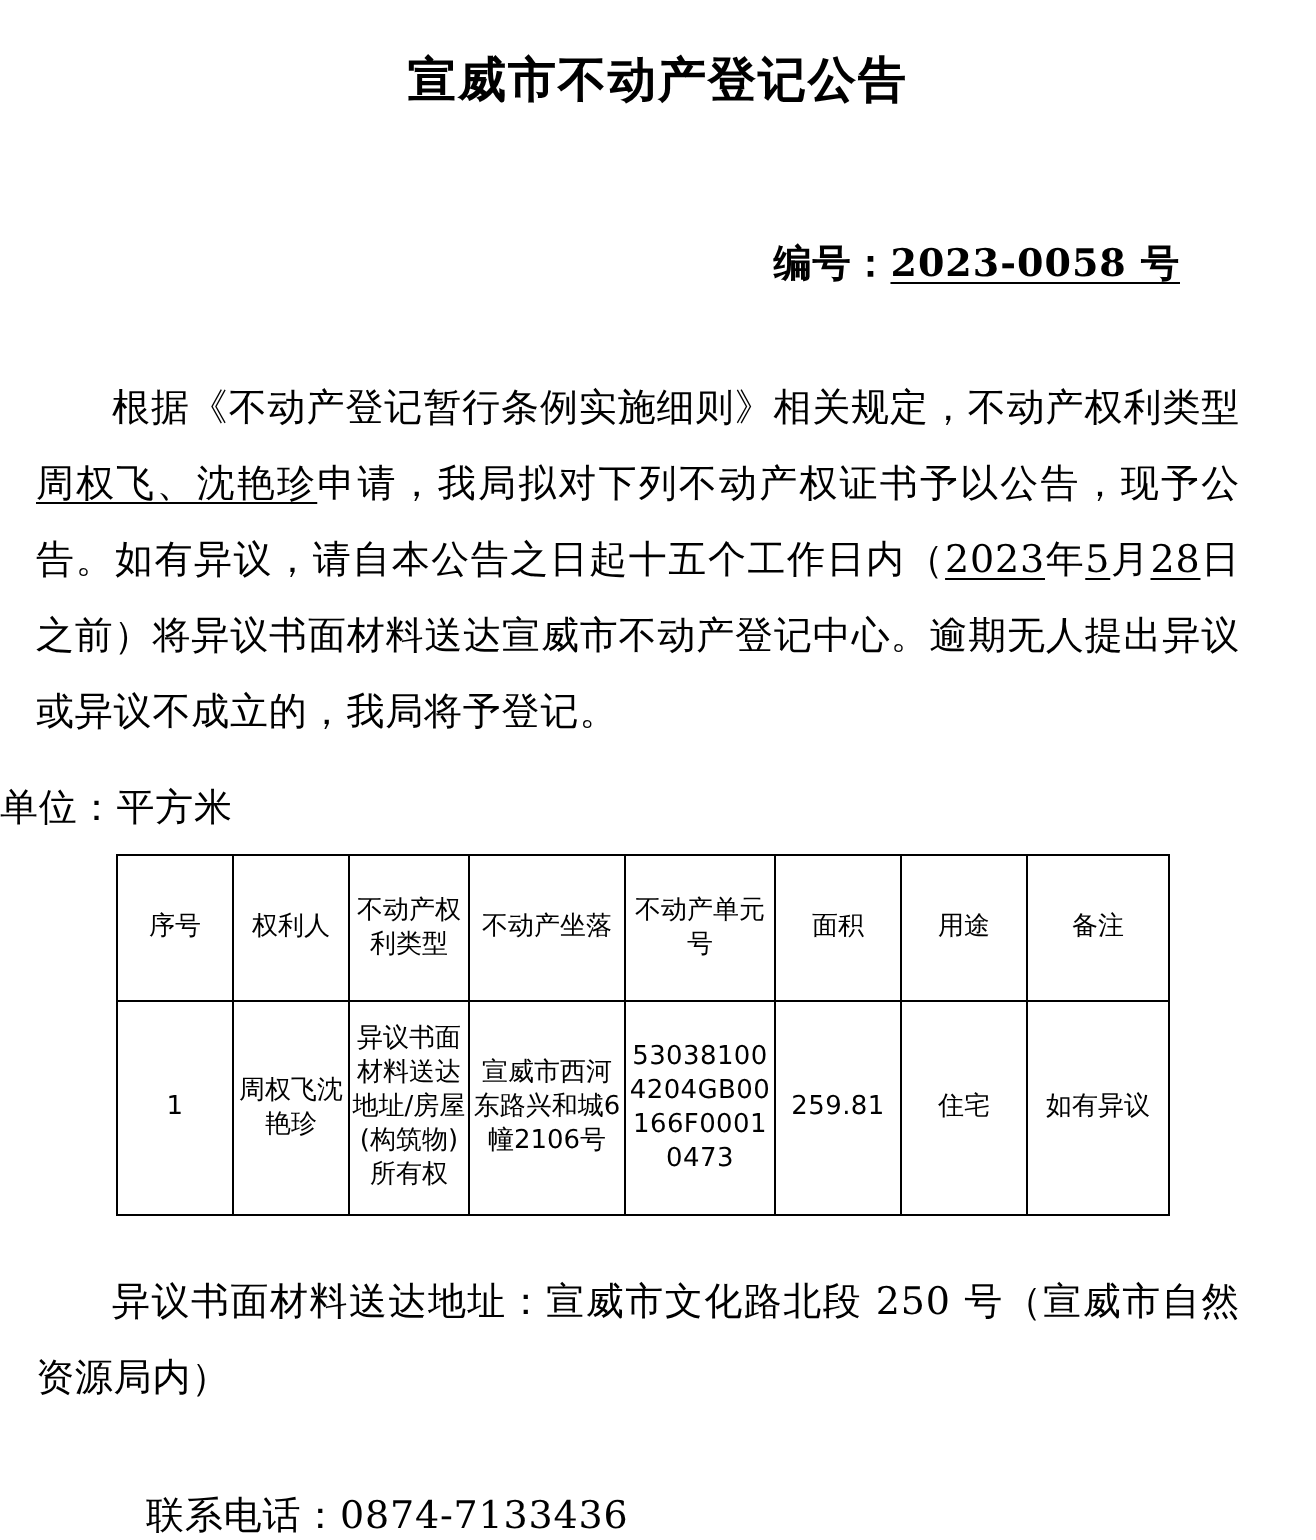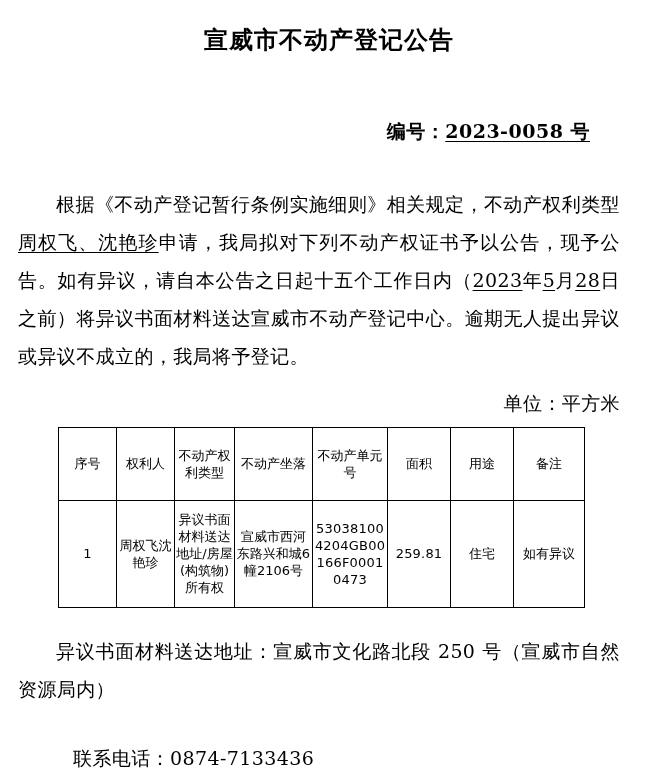--- a/index.html
+++ b/index.html
@@ -66,21 +66,21 @@
     text-indent: 2em;
     letter-spacing: 0.4px;
   }
   .u {
     text-decoration: underline;
     text-underline-offset: 3px;
   }
 
   
   .unit-label {
-    text-align: right;
+    text-align: left;
     font-family: "DejaVu Serif", "Liberation Serif", serif;
     font-size: 19px;
     margin: 0;
     padding-right: 38px;
     padding-top: 16px;
     letter-spacing: 0.4px;
   }
 
   
   .table-wrap {

